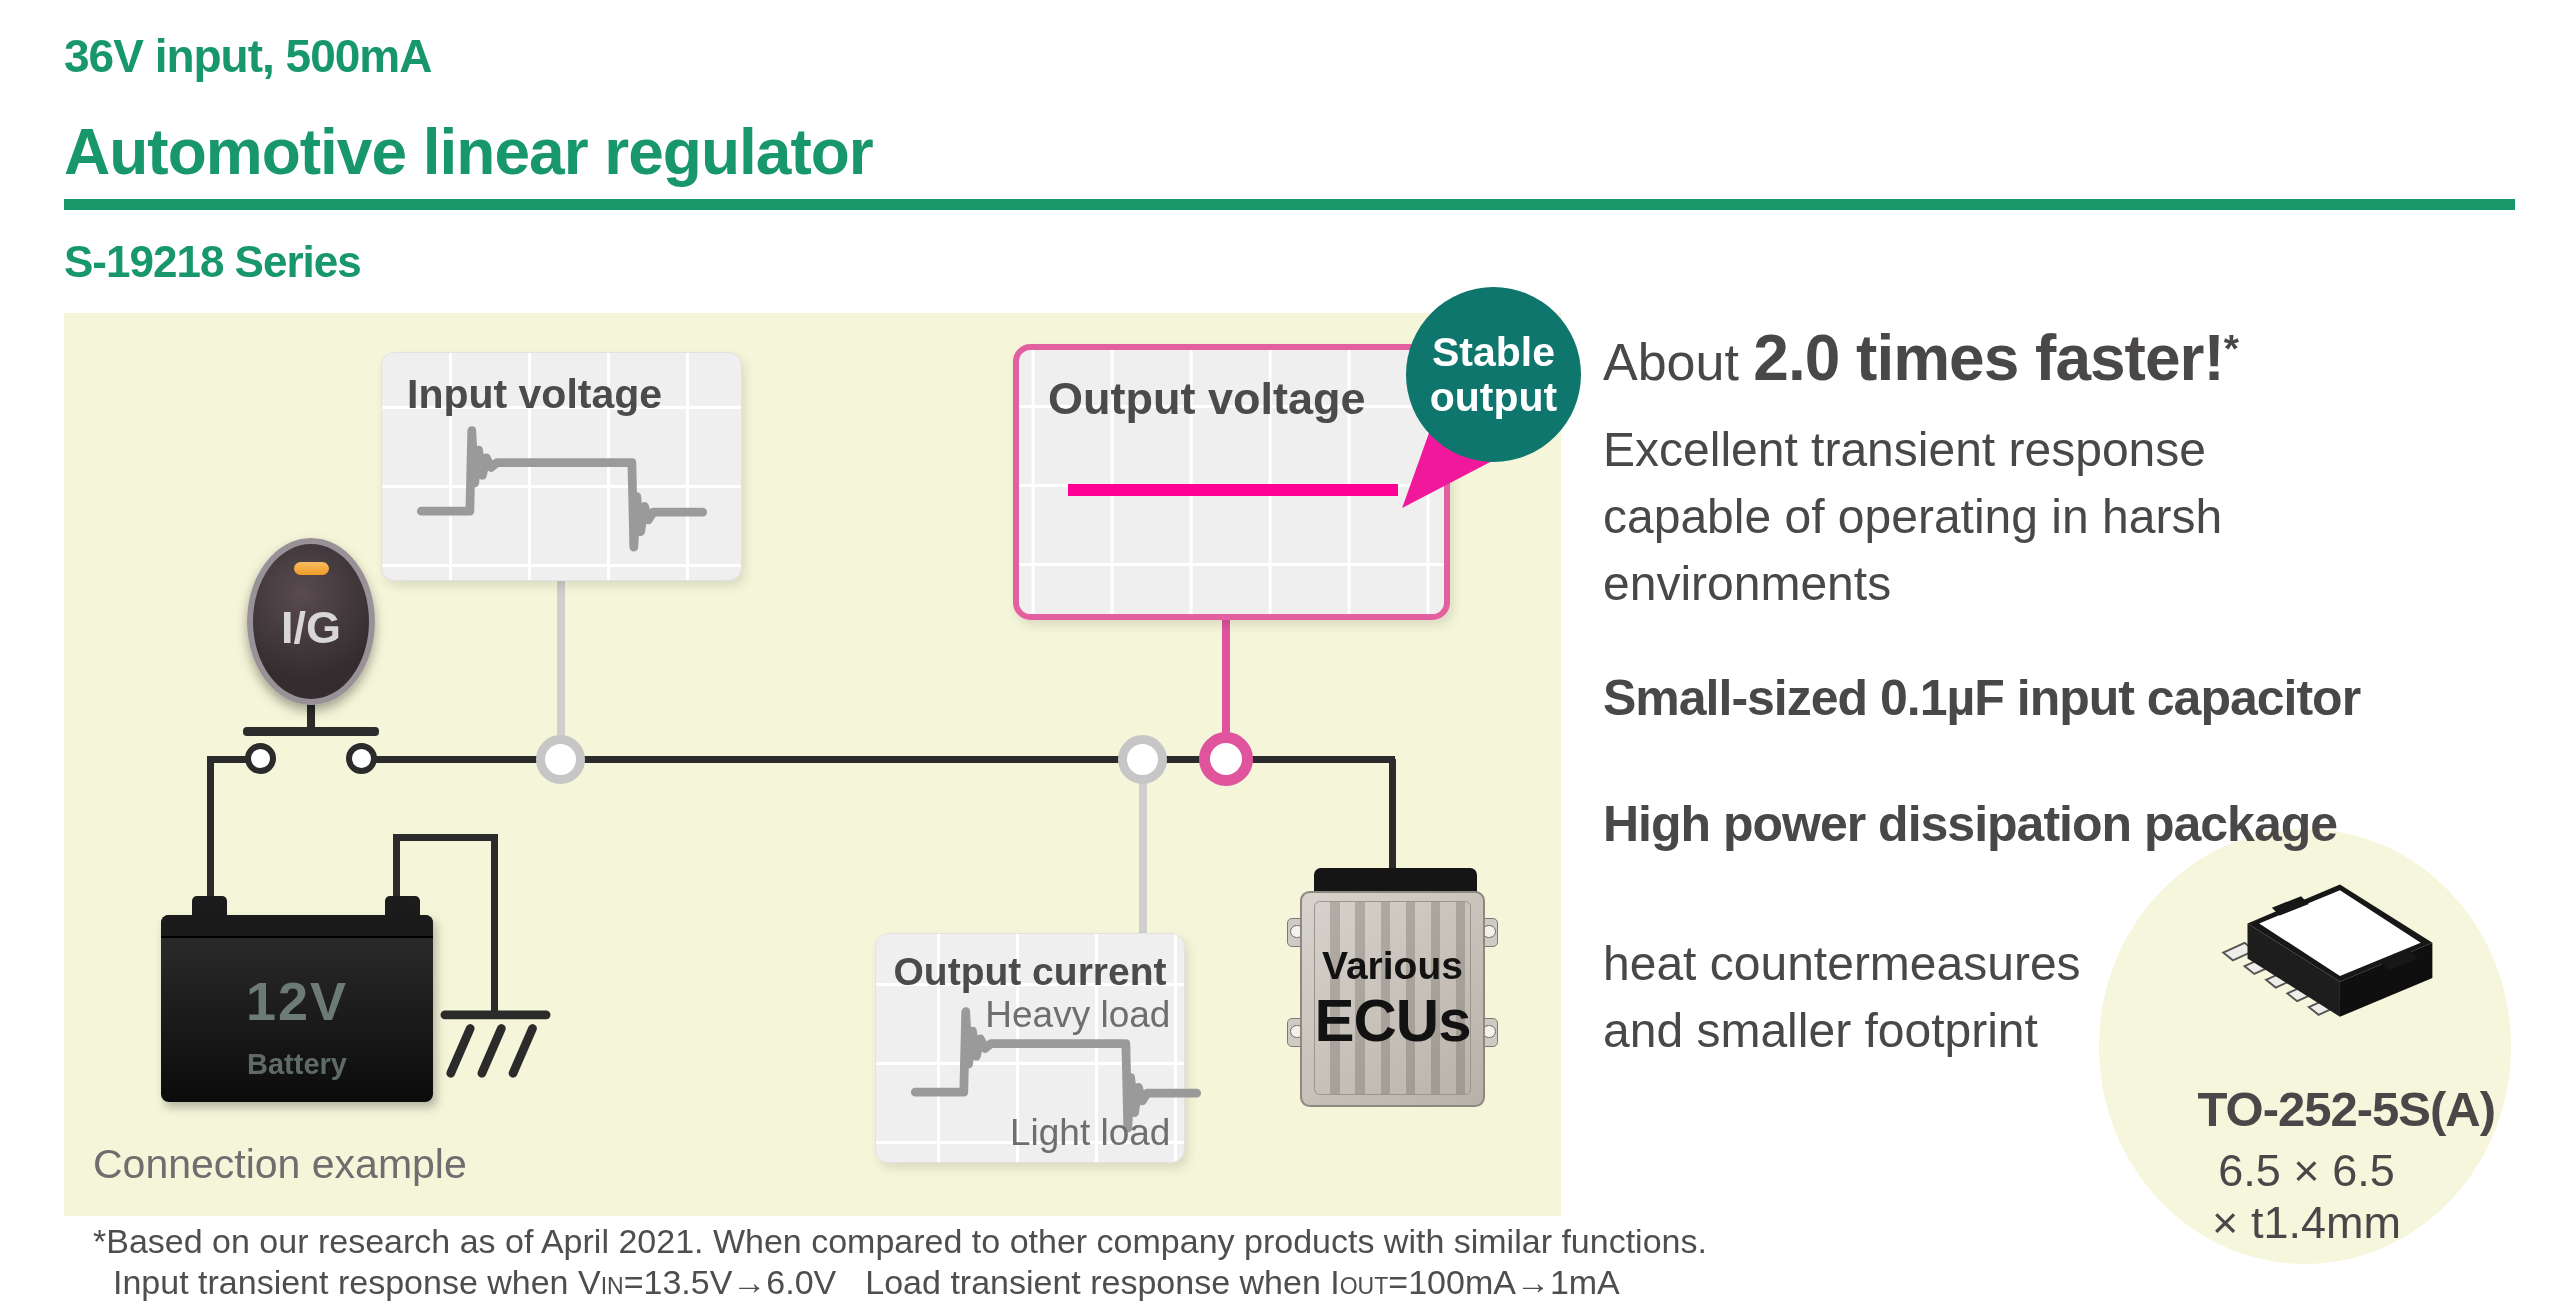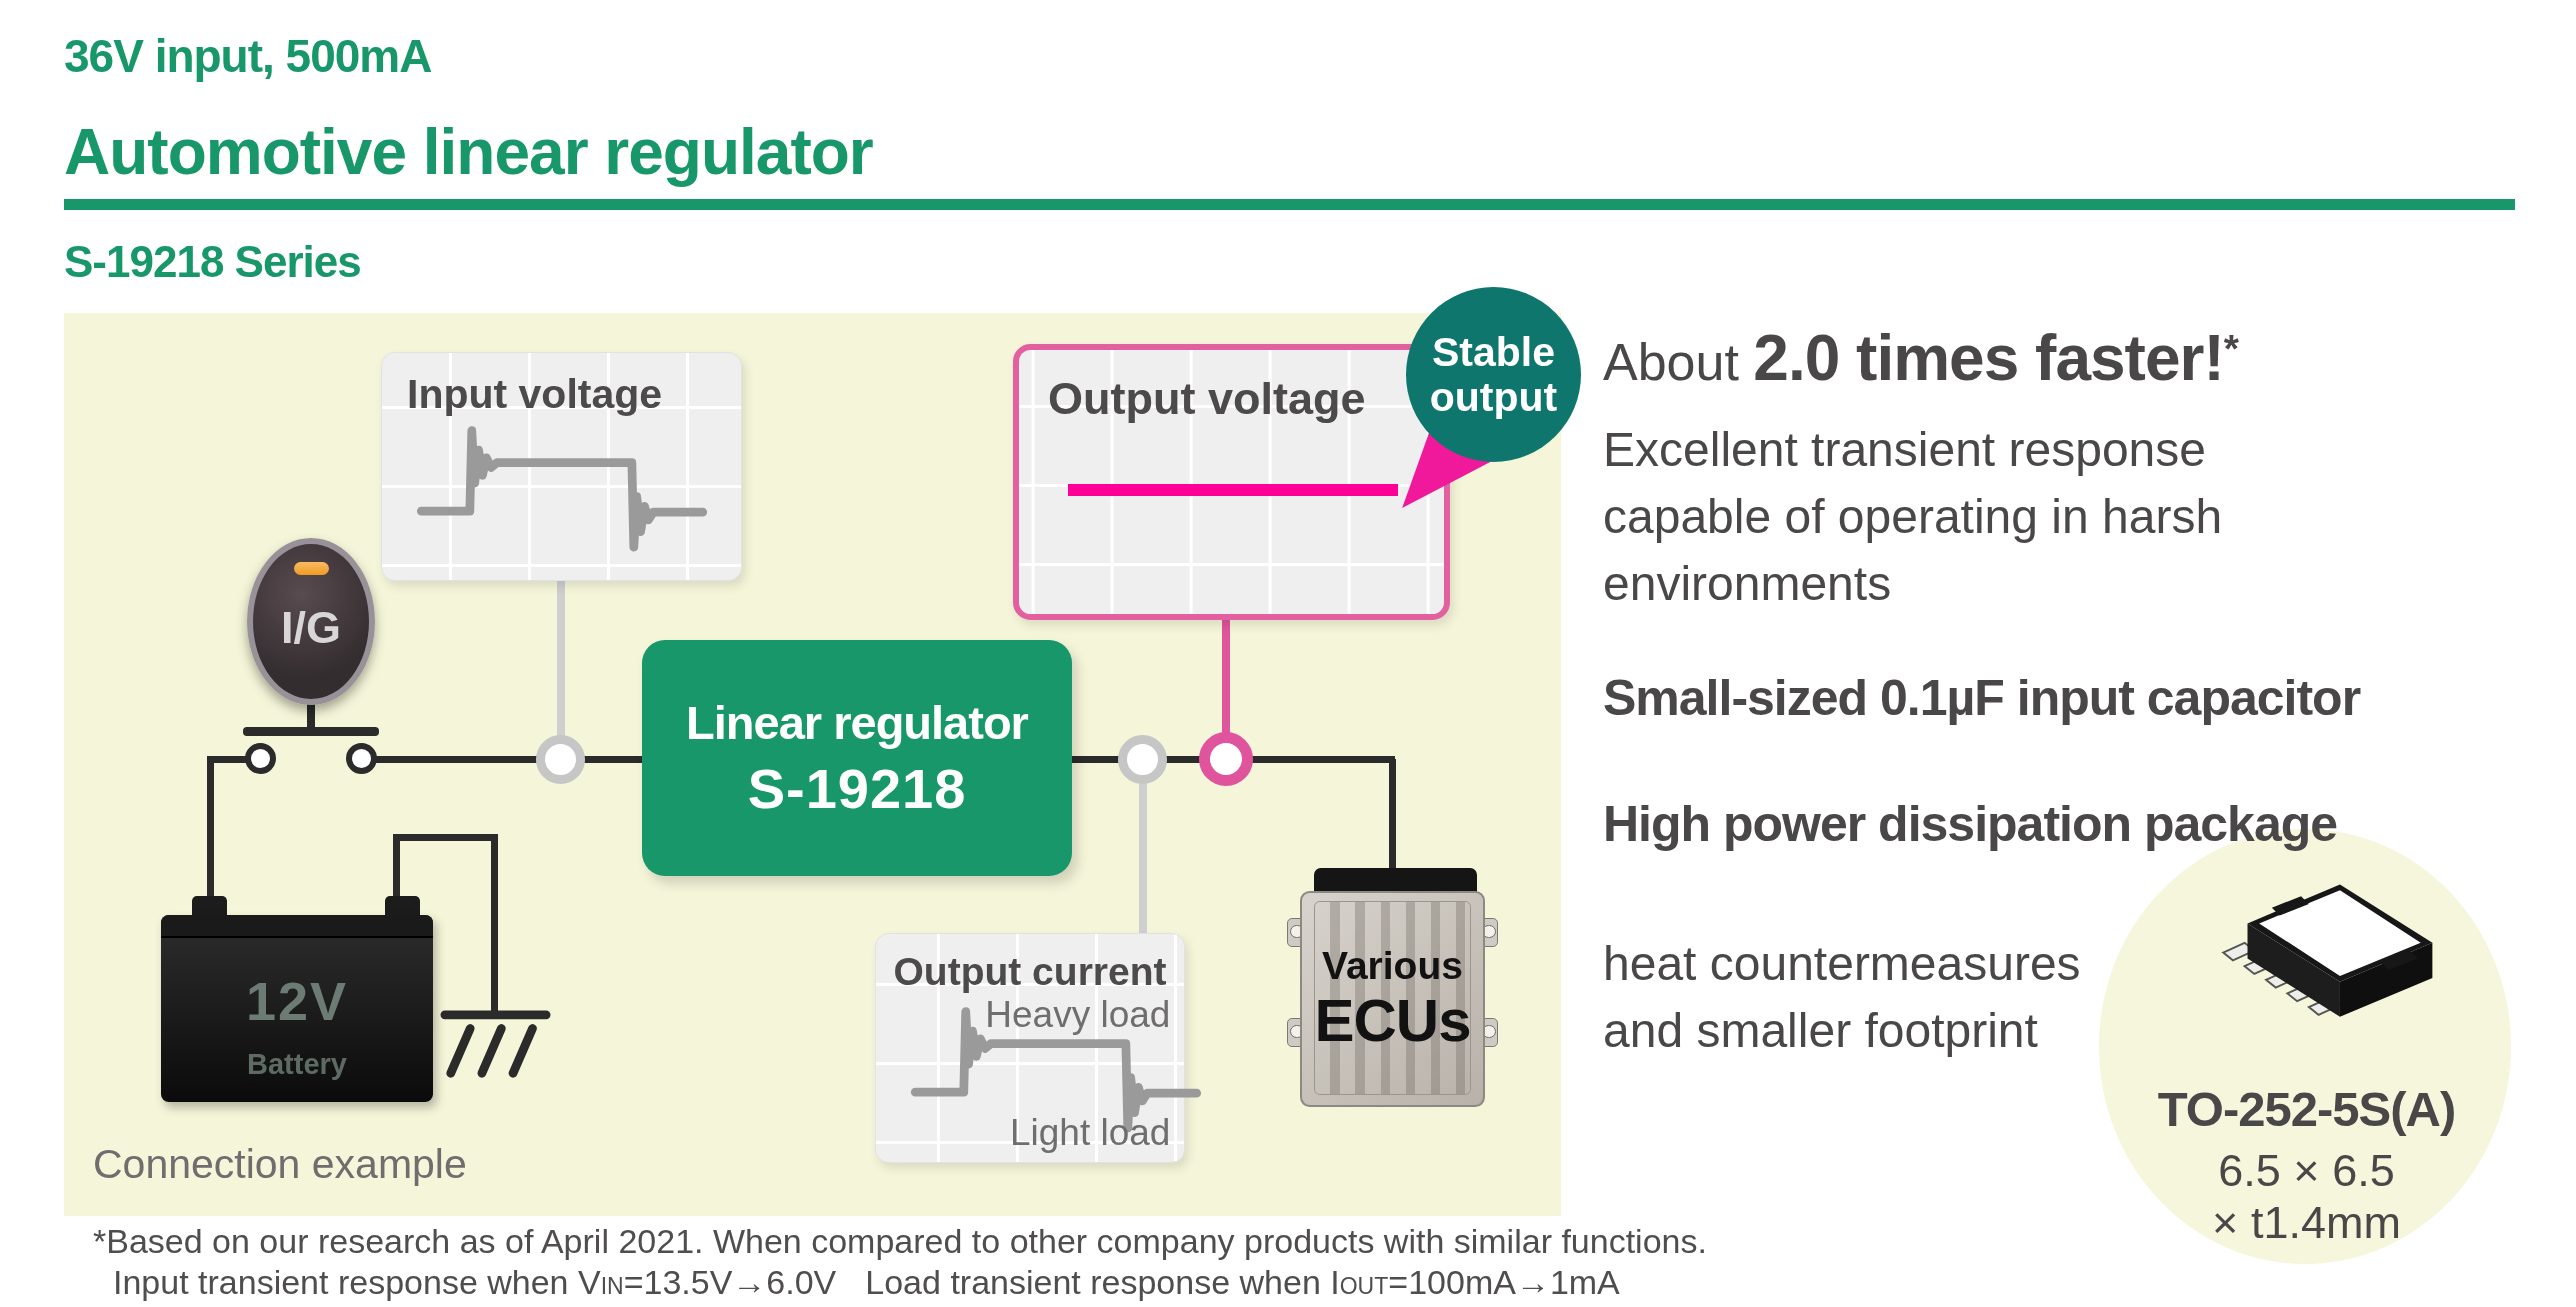--- a/index.html
+++ b/index.html
@@ -85,21 +85,21 @@
 
   
   .feat{position:absolute;color:#4A4748;}
   .f1{left:1603px;top:321px;font-size:52px;}
   .f1 b{font-size:64px;letter-spacing:-1px;}
   .f1 sup{font-size:39px;font-weight:bold;}
   .fbody{left:1603px;font-size:48px;line-height:67px;}
   .fbold{left:1603px;font-size:50px;font-weight:bold;letter-spacing:-1px;}
 
   .pkg-ellipse{position:absolute;left:2099px;top:829px;width:412px;height:435px;border-radius:50%;background:#F5F6DB;}
-  .pkg-name{position:absolute;left:2118px;top:1081px;width:377px;text-align:center;font-size:49px;font-weight:bold;color:#4A4748;letter-spacing:-1px;}
+  .pkg-name{position:absolute;left:2118px;top:1081px;width:377px;text-align:right;font-size:49px;font-weight:bold;color:#4A4748;letter-spacing:-1px;}
   .pkg-size{position:absolute;left:2118px;width:377px;text-align:center;font-size:45px;color:#4A4748;}
 
   
   .fn{position:absolute;color:#4F4D4E;font-size:34px;}
   .fn .sc{font-size:23px;}
   .fn .gap{display:inline-block;width:29px;}
 </style>
 </head>
 <body>
 
@@ -168,24 +168,20 @@
 
   <div class="scope" style="left:875px;top:933px;width:310px;height:230px;background-position:61px 49px;">
     <div class="stitle" style="left:17.5px;top:15.5px;font-size:39px;">Output current</div>
     <svg width="358" height="230" viewBox="0 0 368 237">
       <path d="M40 163 H90 L92 80 L95 134 L99 100 L103 126 L107 108 L112 118 L118 113 H257 L259 200 L262 148 L266 184 L270 158 L274 172 L279 164 H330" fill="none" stroke="#9A9A9A" stroke-width="9" stroke-linecap="round" stroke-linejoin="round"></path>
     </svg>
     <div class="loadlab" style="right:13.6px;top:60px;font-size:37px;">Heavy load</div>
     <div class="loadlab" style="right:13.6px;bottom:7.8px;font-size:37px;">Light load</div>
   </div>
 
-  <div class="regbox">
-    <div class="l1">Linear regulator</div>
-    <div class="l2">S-19218</div>
-  </div>
 
   <div class="ecu-bar"></div>
   <div class="ecu-tab" style="left:1287px;top:918px;">
       <i></i>
     </div>
   <div class="ecu-tab" style="left:1287px;top:1018px;">
       <i></i>
     </div>
   <div class="ecu-tab" style="left:1479px;top:918px;">
       <i></i>

